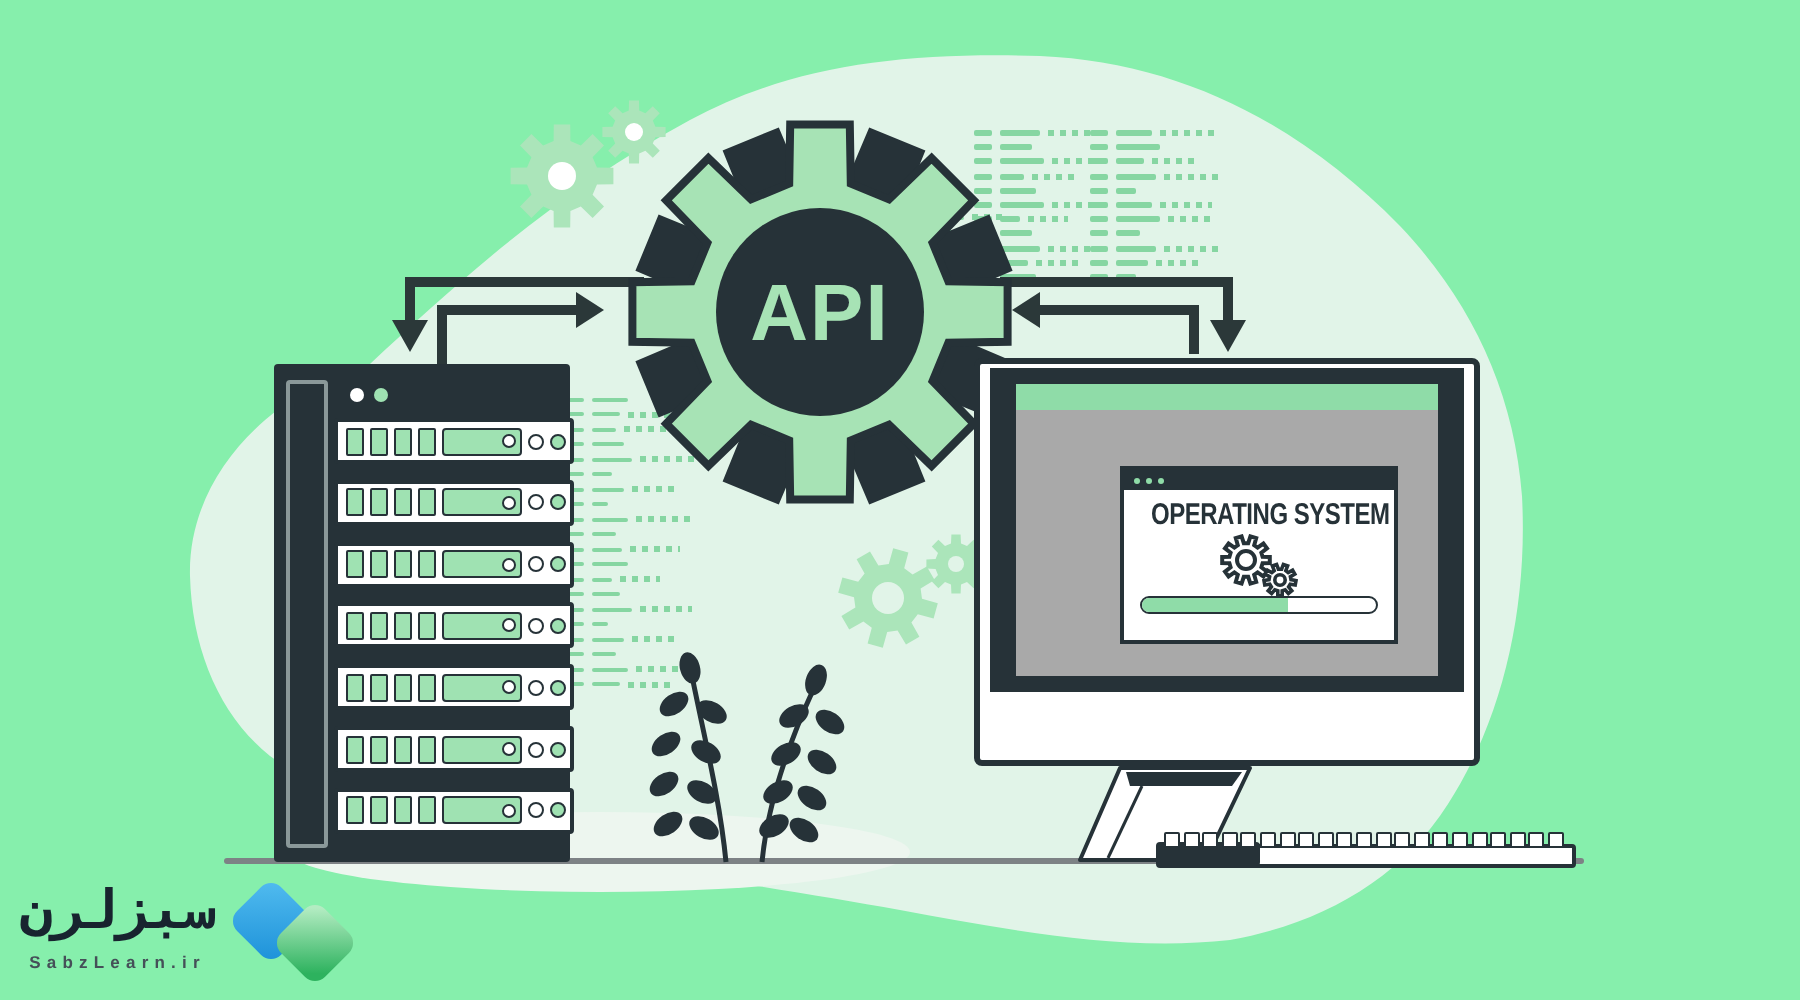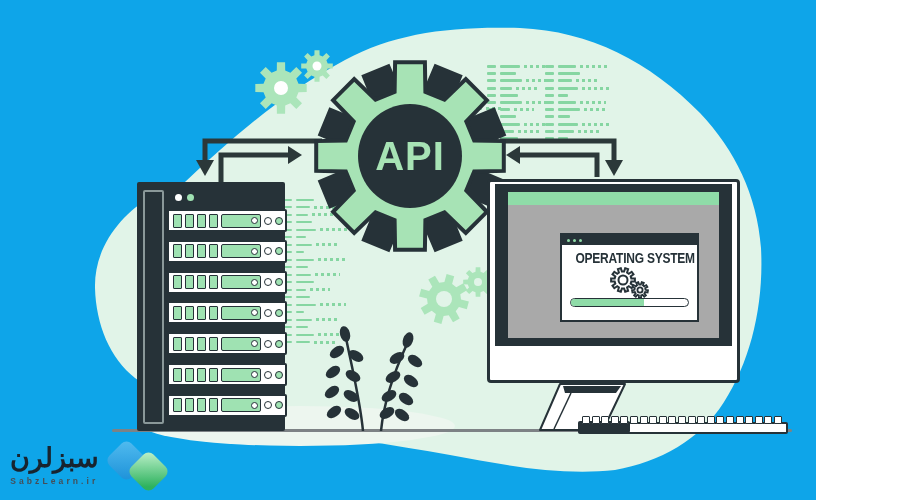--- a/index.html
+++ b/index.html
@@ -1,16 +1,16 @@
 <!DOCTYPE html>
 <html><head>
 <meta charset="utf-8">
 <style>
   html,body{margin:0;padding:0;background:#fff;}
-  .stage{position:relative;width:816px;height:500px;background:#0ea5e9;overflow:hidden;
+  .stage{position:relative;width:900px;height:500px;background:#86efac;overflow:hidden;
          font-family:"Liberation Sans",sans-serif;}
   .abs{position:absolute;}
   svg{display:block;}
   
   #blob-layer{left:0;top:0;z-index:1;}
   .code-block{z-index:2;}
   #deco-gears{left:0;top:0;z-index:3;}
   #ground-line{left:112px;top:429px;width:680px;height:3px;background:#7d8285;border-radius:2px;z-index:4;}
   #arrow-layer{left:0;top:0;z-index:5;}
   #api-gear-svg{left:0;top:0;z-index:6;}
@@ -48,21 +48,21 @@
   #os-progress-fill{height:100%;background:#8fdca8;border-radius:4px 0 0 4px;}
   
   #keyboard{left:578px;top:415px;width:210px;height:17px;z-index:9;}
   #kb-bar{position:absolute;left:0;top:7px;width:206px;height:8px;background:#fff;border:2px solid #263238;border-radius:2px;}
   #kb-dark{position:absolute;left:0;top:6px;width:52px;height:12px;background:#263238;border-radius:2px;}
   .kb-key{position:absolute;top:1px;width:6px;height:6px;background:#fff;border:1.5px solid #263238;border-radius:1px;}
   #front-layer{left:0;top:0;z-index:8;}
   
   #logo{left:10px;top:442px;display:flex;align-items:flex-start;gap:8px;z-index:10;cursor:pointer;}
   #logo-text{display:flex;flex-direction:column;align-items:center;}
-  #logo-fa{font-family:Liberation Sans, sans-serif;font-size:27px;font-weight:bold;color:#18242f;line-height:32px;direction:rtl;}
+  #logo-fa{font-family:Liberation Mono, monospace;font-size:27px;font-weight:bold;color:#18242f;line-height:32px;direction:rtl;}
   #logo-en{font-size:8.5px;font-weight:bold;letter-spacing:3.1px;color:#454f58;margin-top:2px;}
   .diamond{position:absolute;width:31px;height:31px;border-radius:7px;transform:rotate(45deg);}
   #diamond-blue{left:4px;top:3px;background:linear-gradient(135deg,#53bdf0,#1b90d8);}
   #diamond-green{left:26px;top:14px;background:linear-gradient(135deg,#b3ecc2 10%,#2db25e 85%);}
   #logo-diamonds{position:relative;width:64px;height:52px;}
 </style>
 </head>
 <body>
 
 <div class="stage">

